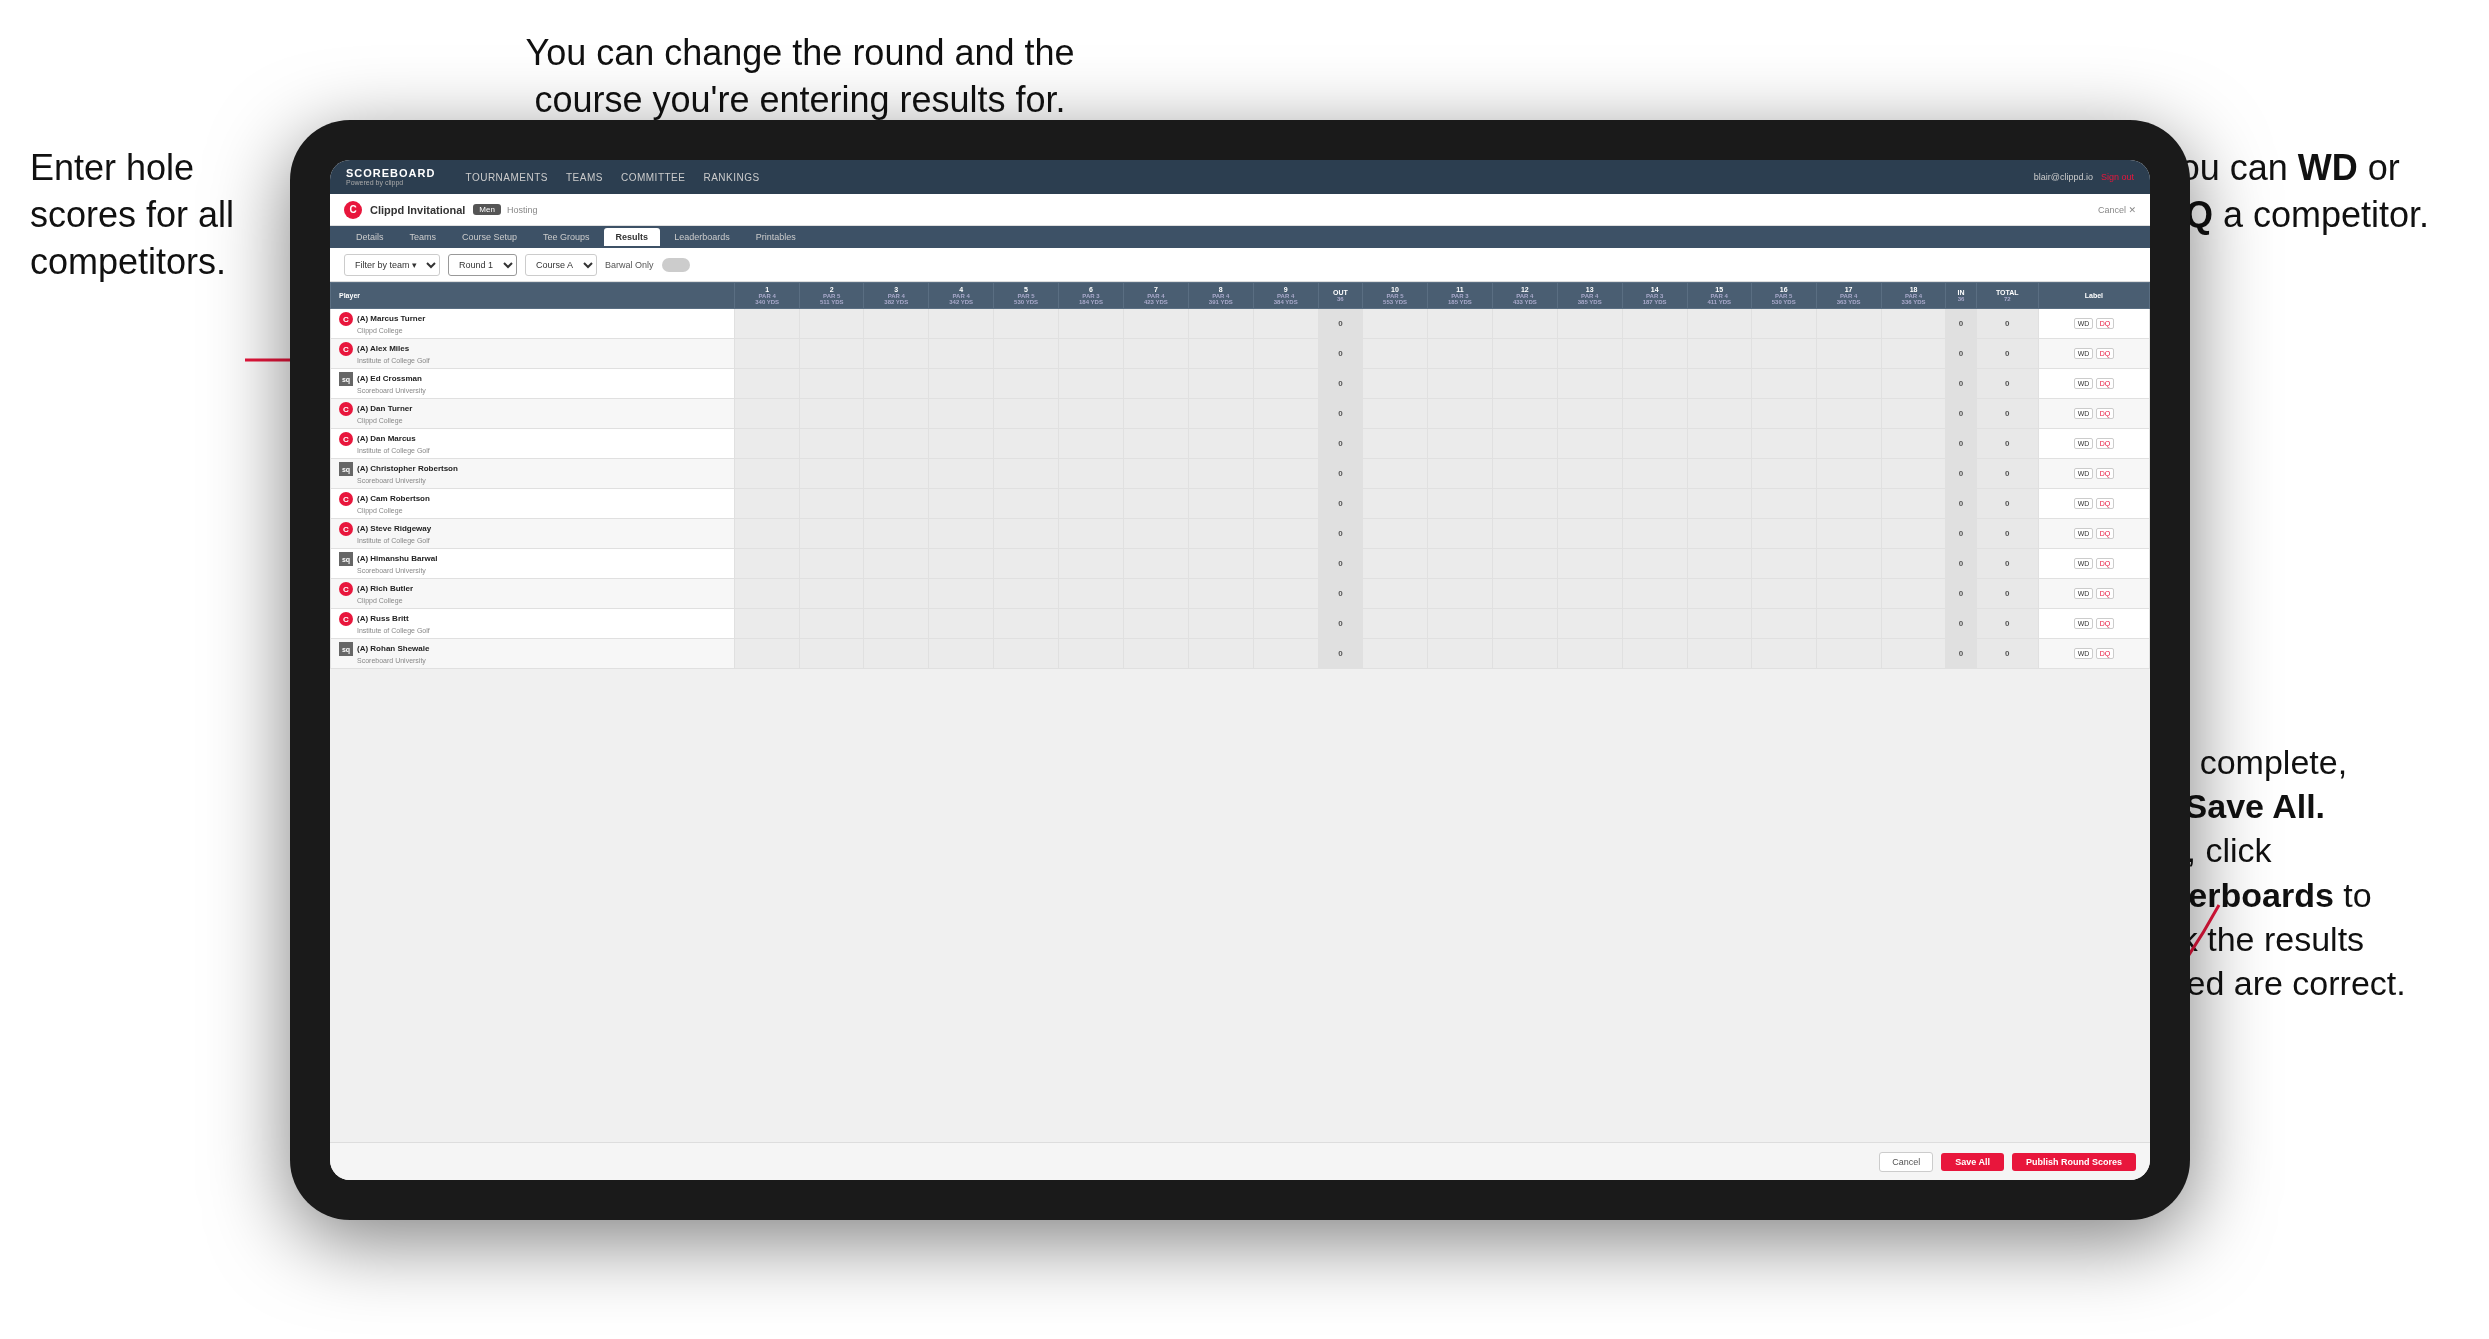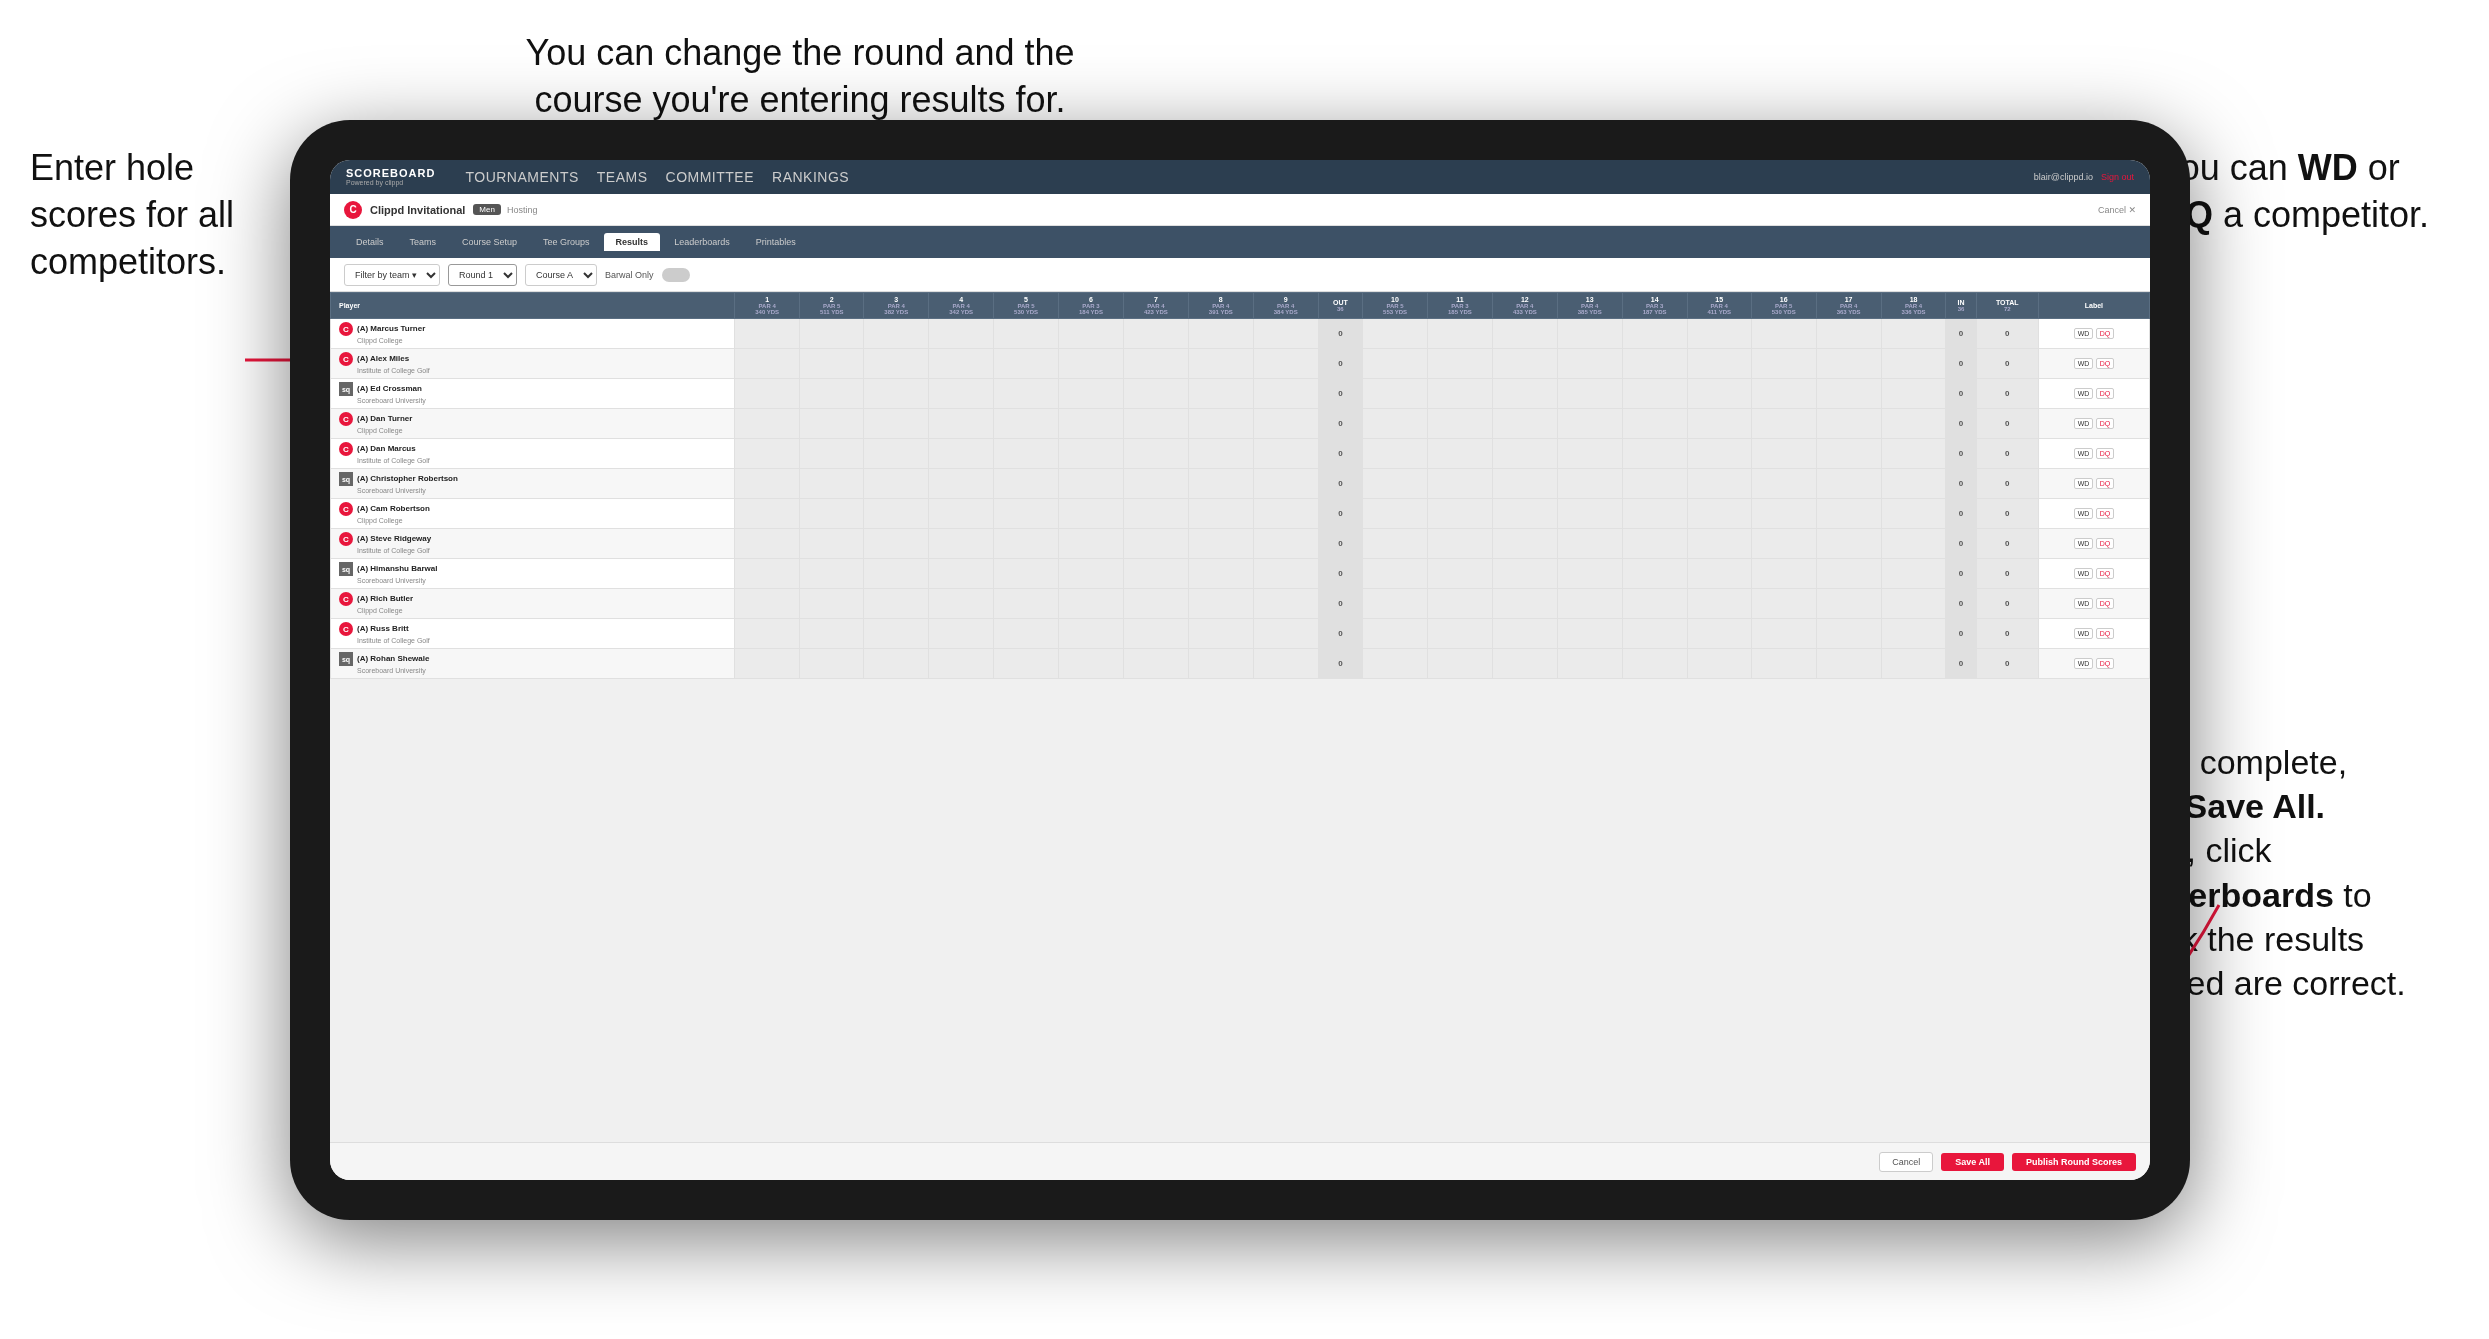--- a/index.html
+++ b/index.html
@@ -101,21 +101,21 @@
       color: #aaa;
       font-size: 7px;
     }
     .nav-links {
       display: flex;
       gap: 18px;
       margin-left: 10px;
     }
     .nav-link {
       color: #ccc;
-      font-size: 14px;
+      font-size: 10px;
       text-decoration: none;
       letter-spacing: 0.5px;
     }
     .nav-right {
       margin-left: auto;
       display: flex;
       align-items: center;
       gap: 8px;
       color: #ccc;
       font-size: 9px;
@@ -164,21 +164,21 @@
     }
     .tournament-cancel {
       margin-left: auto;
       font-size: 9px;
       color: #888;
     }
 
     
     .sub-nav {
       background: #3d5166;
-      height: 32px;
+      height: 22px;
       display: flex;
       align-items: center;
       padding: 0 14px;
       gap: 2px;
       flex-shrink: 0;
     }
     .sub-nav-tab {
       padding: 4px 12px;
       font-size: 9px;
       color: #ccc;

